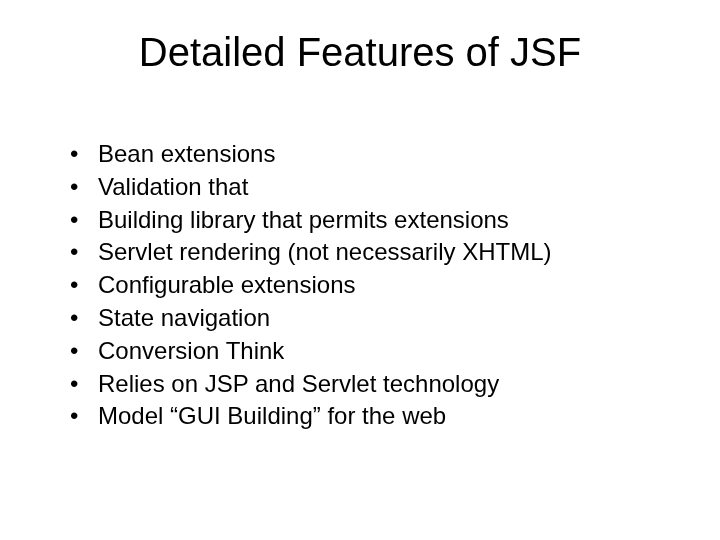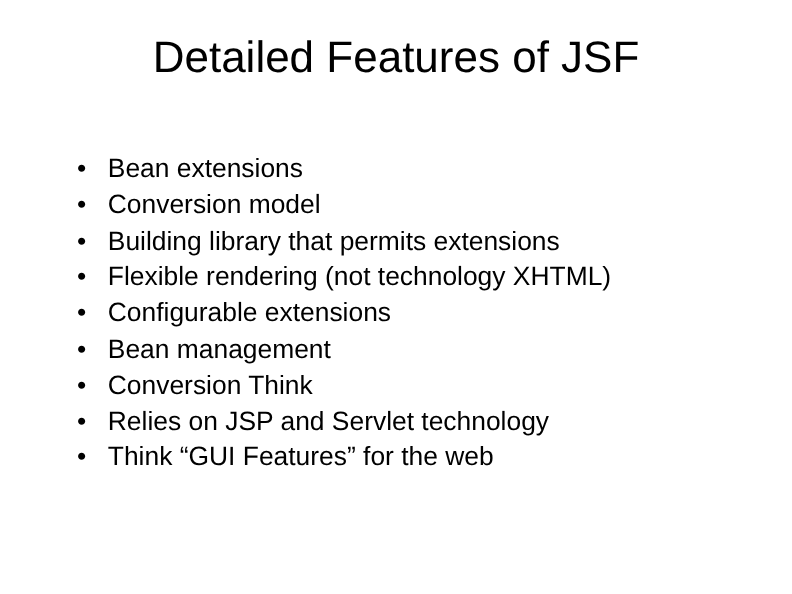--- a/index.html
+++ b/index.html
@@ -54,44 +54,44 @@
 
 <div class="slide">
   <div class="title">Detailed Features of JSF</div>
   <div class="body">
     <div class="item">
       <span class="bullet">•</span>
       <span class="text">Bean extensions</span>
     </div>
     <div class="item">
       <span class="bullet">•</span>
-      <span class="text">Conversion model</span>
+      <span class="text">Validation that</span>
     </div>
     <div class="item">
       <span class="bullet">•</span>
       <span class="text">Building library that permits extensions</span>
     </div>
     <div class="item">
       <span class="bullet">•</span>
-      <span class="text">Flexible rendering (not technology XHTML)</span>
+      <span class="text">Servlet rendering (not necessarily XHTML)</span>
     </div>
     <div class="item">
       <span class="bullet">•</span>
       <span class="text">Configurable extensions</span>
     </div>
     <div class="item">
       <span class="bullet">•</span>
-      <span class="text">Bean management</span>
+      <span class="text">State navigation</span>
     </div>
     <div class="item">
       <span class="bullet">•</span>
       <span class="text">Conversion Think</span>
     </div>
     <div class="item">
       <span class="bullet">•</span>
       <span class="text">Relies on JSP and Servlet technology</span>
     </div>
     <div class="item">
       <span class="bullet">•</span>
-      <span class="text">Think “GUI Features” for the web</span>
+      <span class="text">Model “GUI Building” for the web</span>
     </div>
   </div>
 </div>
 
 </body></html>

